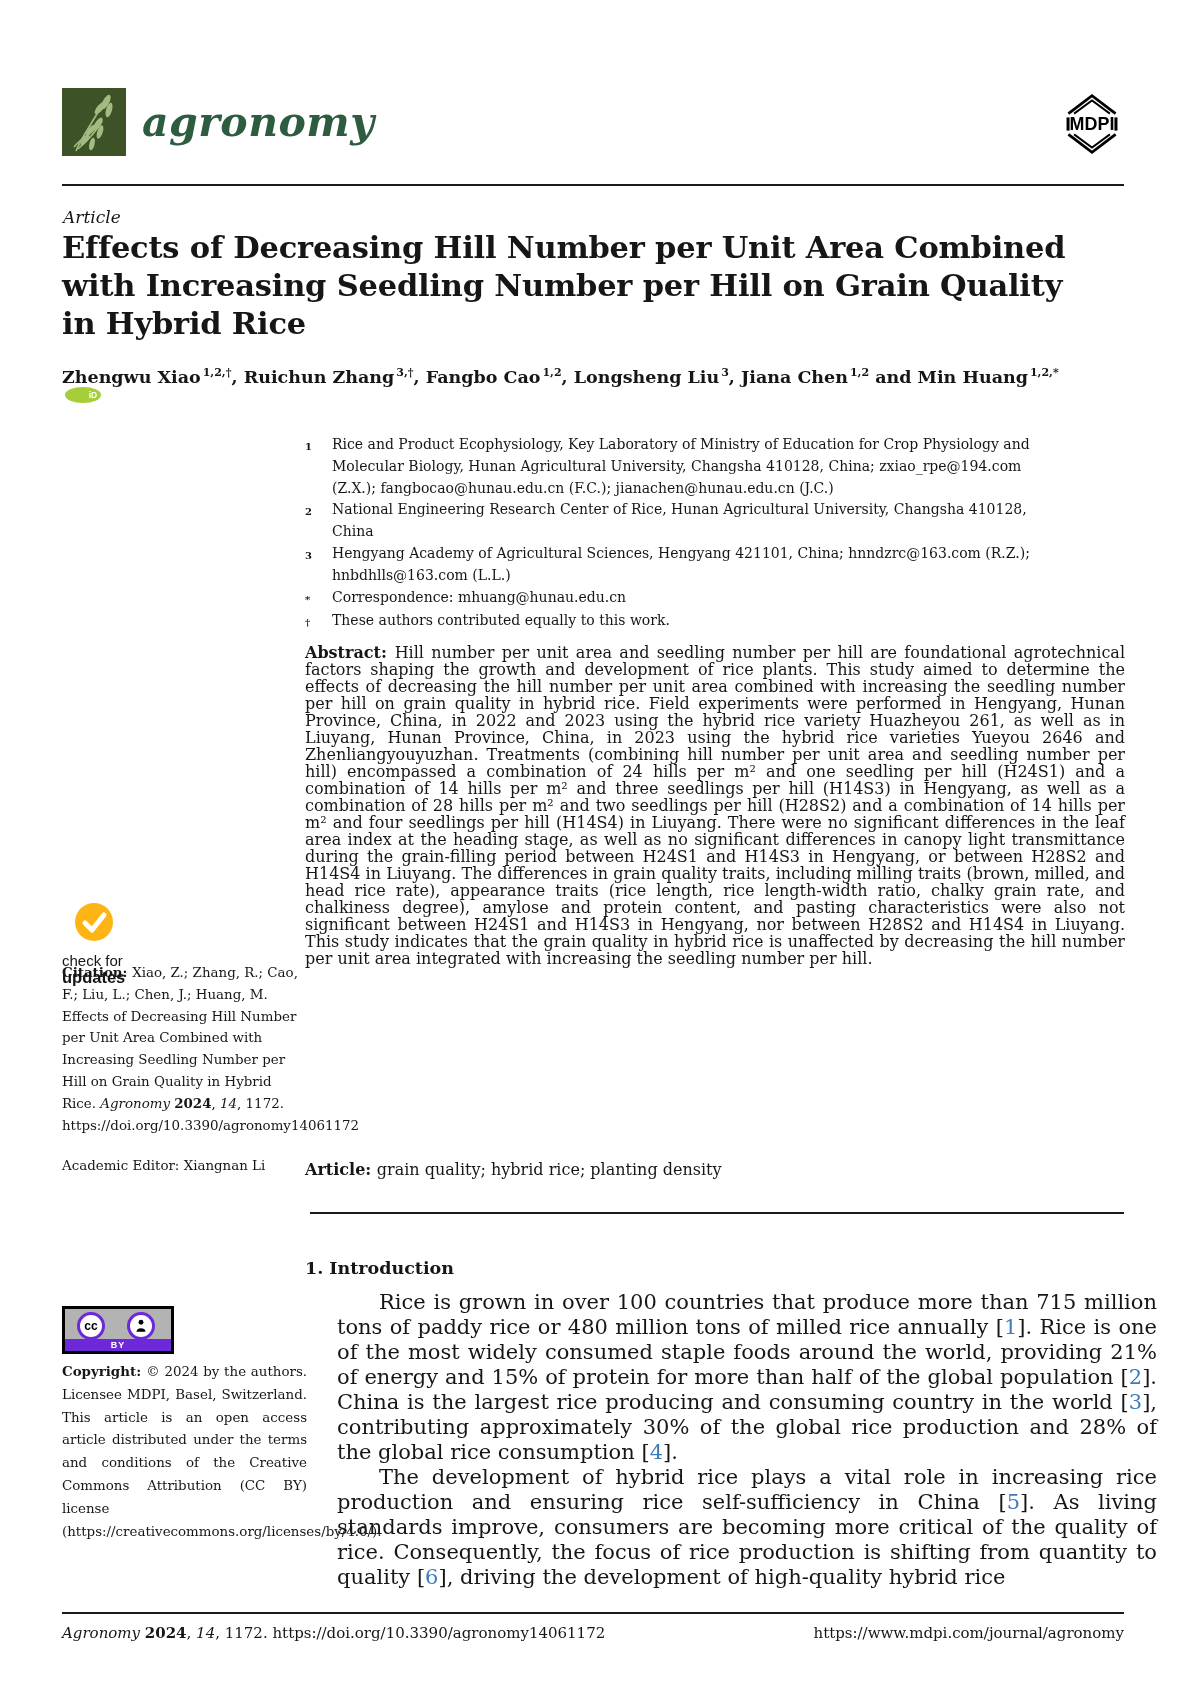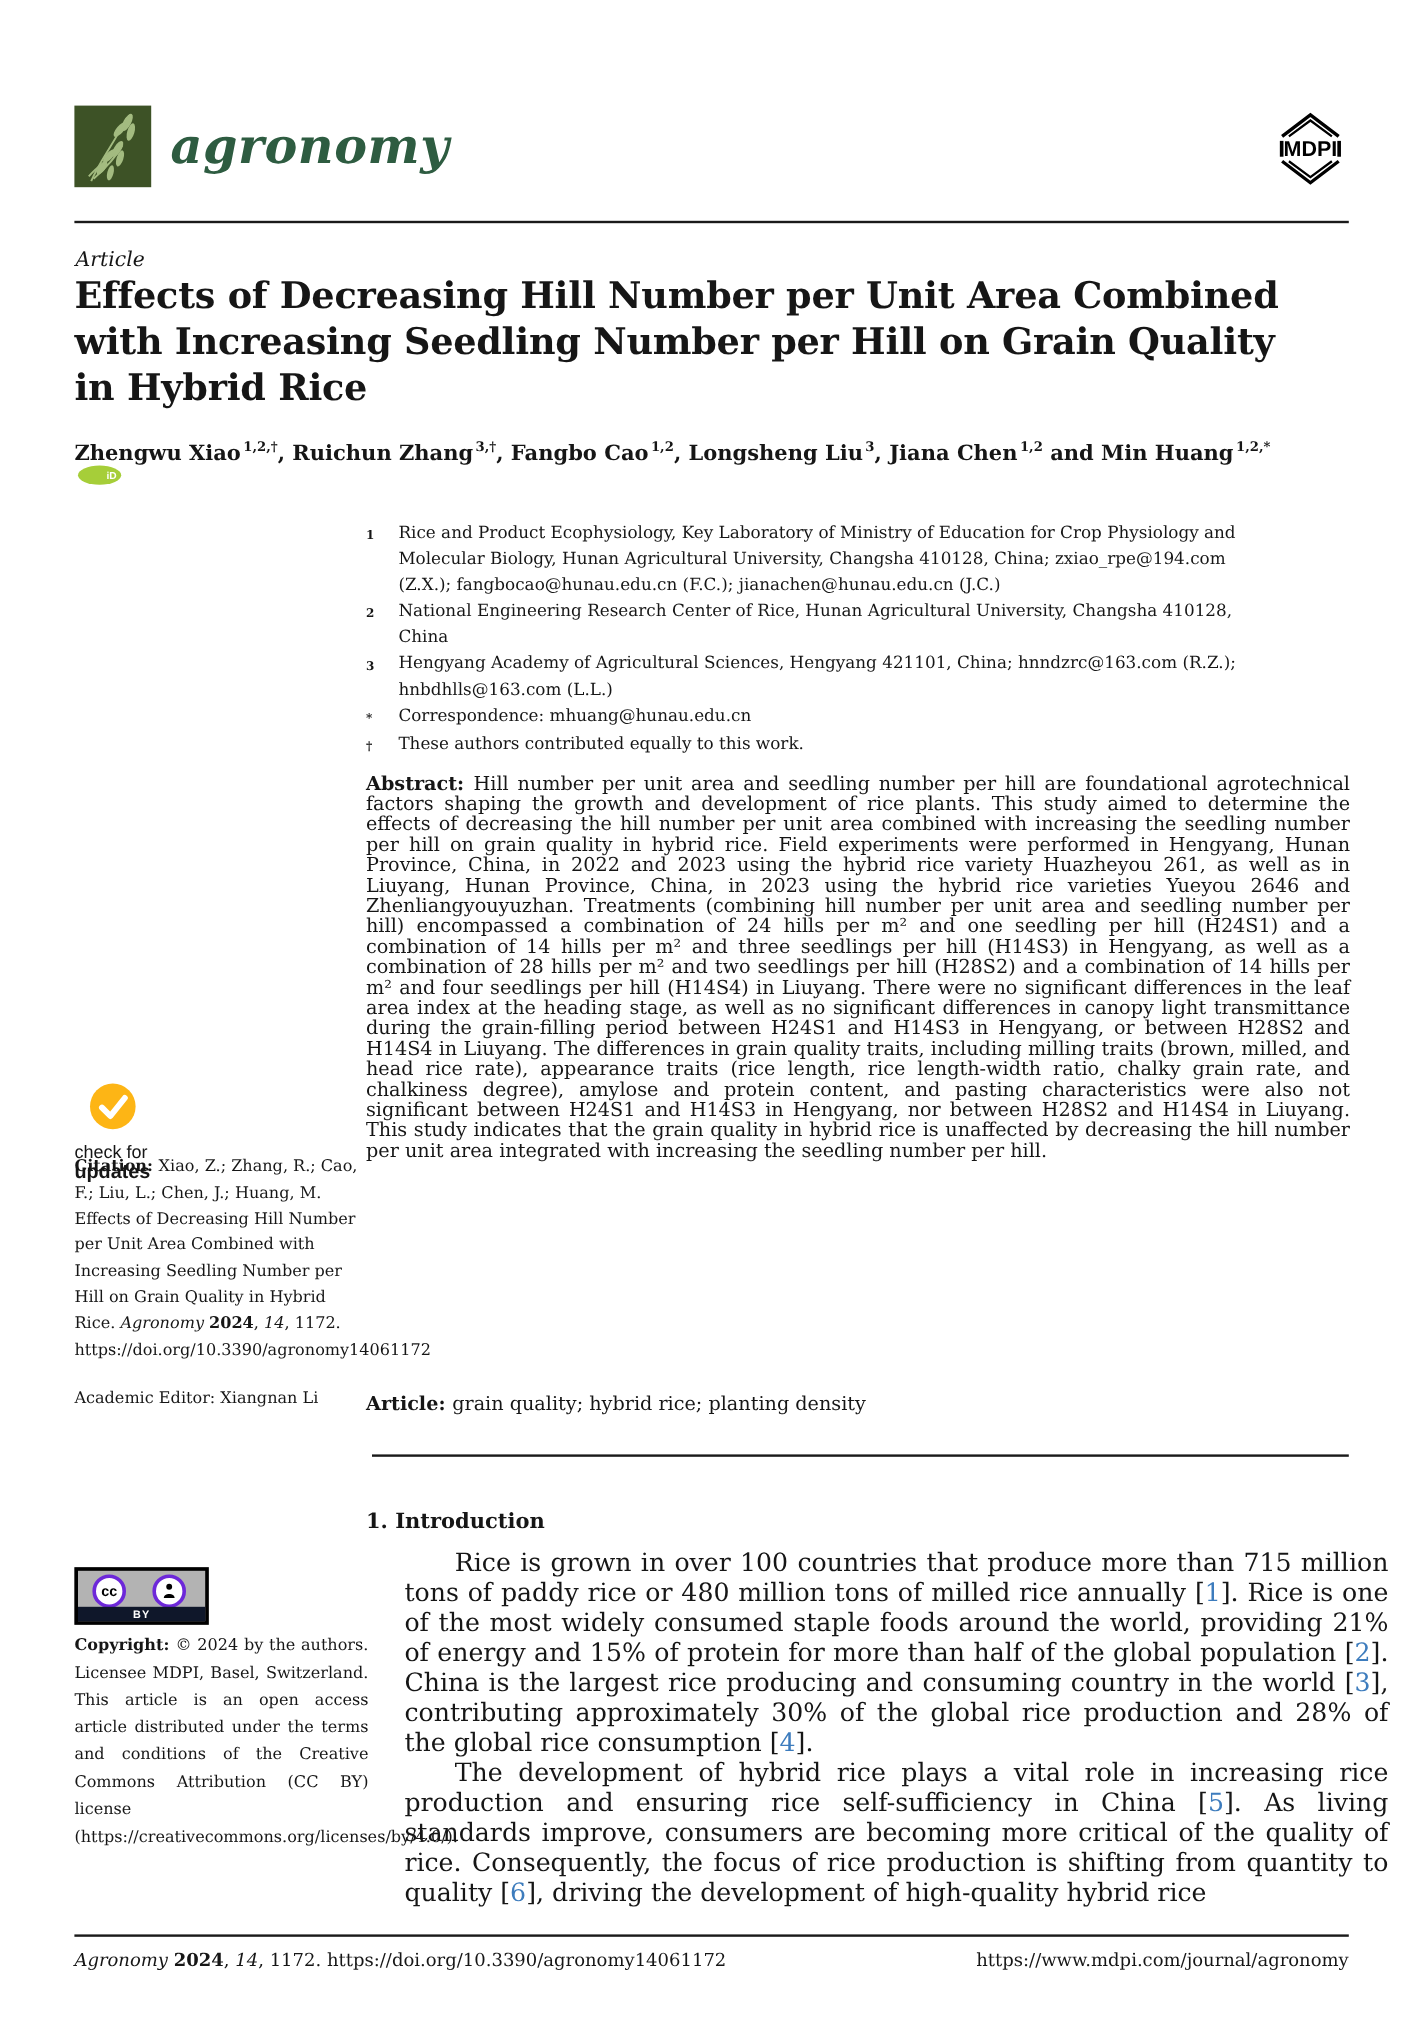--- a/index.html
+++ b/index.html
@@ -56,21 +56,21 @@
   .editor{position:absolute;top:1158px;left:62px;width:245px;font-size:13.4px;}
   .dates{position:absolute;top:1198px;left:62px;width:245px;font-size:13.4px;line-height:22.8px;}
 
   .cc-badge{position:absolute;top:1306px;left:62px;width:112px;height:48px;background:#b3b3b3;
             border:3px solid #000;box-sizing:border-box;cursor:pointer;}
   .cc-circle{position:absolute;top:3px;width:28px;height:28px;border-radius:50%;border:3px solid #6d28d9;
              background:#fff;box-sizing:border-box;display:flex;align-items:center;justify-content:center;
              font-family:"Liberation Sans",sans-serif;font-weight:bold;font-size:12px;color:#000;}
   .cc-circle.c1{left:12px;}
   .cc-circle.c2{left:62px;}
-  .cc-bar{position:absolute;bottom:0;left:0;right:0;height:12px;background:#0f172a;color:#fff;
+  .cc-bar{position:absolute;bottom:0;left:0;right:0;height:12px;background:#6d28d9;color:#fff;
           font-family:"Liberation Sans",sans-serif;font-size:9px;font-weight:bold;text-align:center;
           line-height:12px;letter-spacing:1px;}
 
   .copyright{position:absolute;top:1360px;left:62px;width:245px;font-size:13.4px;
              line-height:22.8px;text-align:justify;}
 
   
   .footer-rule{position:absolute;top:1612px;left:62px;width:1062px;height:2px;background:#1a1a1a;}
   .footer{position:absolute;top:1624px;left:62px;right:59px;display:flex;
           justify-content:space-between;font-size:15px;}

